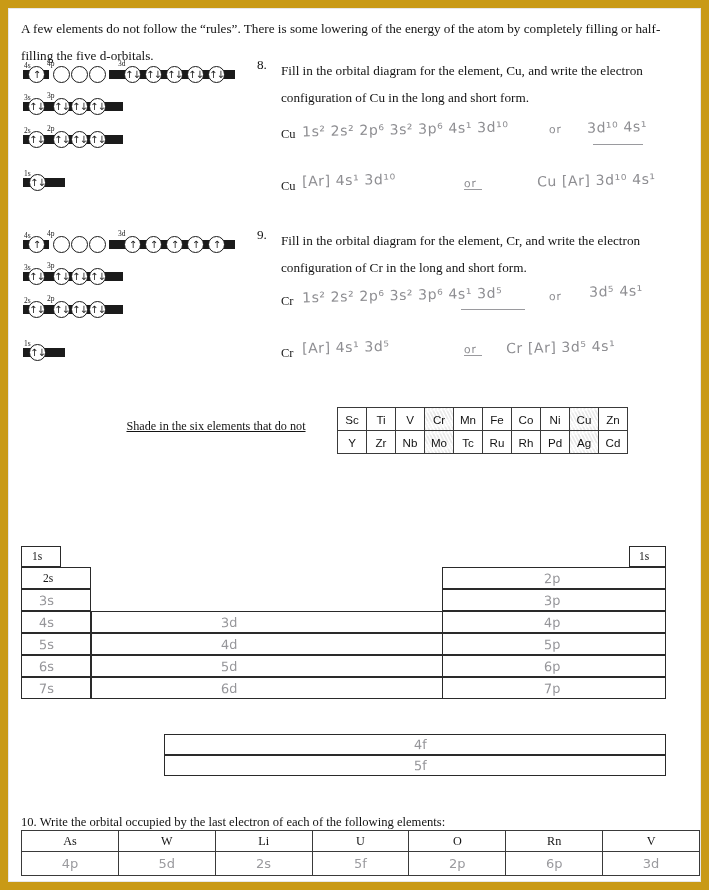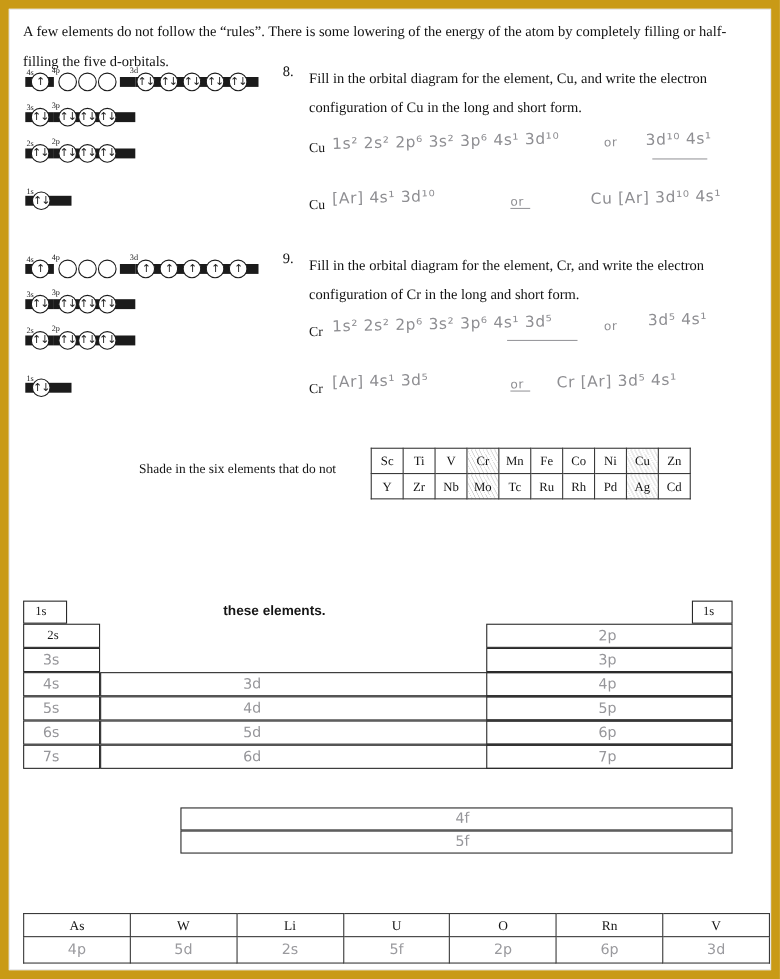--- a/index.html
+++ b/index.html
@@ -58,33 +58,33 @@
   .prn {
     position:absolute; font-size:12.5px; color:#1a1a1a;
     font-family:"Liberation Serif", serif;
   }
   .uline {
     position:absolute; height:1px; background:#9a9a9e;
   }
   
   #shade-text {
     position:absolute; left:92px; top:405px; width:230px;
-    text-align:center; font-size:12.2px; line-height:25px; color:#141414;
+    text-align:center; font-size:12.2px; line-height:25px; color:#141414;text-decoration:underline;
   }
   
   #dtable {
     position:absolute; left:328px; top:398px;
     border-collapse:collapse;
   }
   #dtable td {
     width:29px; height:23px;
     border:1px solid #3a3a3a;
     text-align:center; vertical-align:middle;
     font-size:11.6px; color:#141414;
-    font-family:Liberation Serif, serif;
+    font-family:Liberation Sans, sans-serif;
   }
   #dtable td.shaded {
     background:
       repeating-linear-gradient(62deg,
         rgba(120,120,120,0.30) 0px,
         rgba(120,120,120,0.30) 0.7px,
         rgba(255,255,255,0) 0.7px,
         rgba(255,255,255,0) 3.1px);
   }
   
@@ -293,21 +293,20 @@
         <td>Pd</td>
         <td class="shaded">Ag</td>
         <td>Cd</td>
       </tr>
     </tbody>
   </table>
 
   <div id="fillwrap">
 
     <div id="fillhead">
-      <div>these elements.</div>
     </div>
 
     <div class="bx" style="left:12px; top:537px; width:40px; height:21px;"></div>
     <div class="bxlbl" style="left:23px; top:541px;">1s</div>
 
     <div class="bx" style="left:12px; top:558px; width:70px; height:22px;"></div>
     <div class="bxlbl" style="left:34px; top:563px;">2s</div>
 
     <div class="bx" style="left:12px; top:580px; width:70px; height:22px;"></div>
     <div class="hwb" style="left:30px; top:584px;">3s</div>
@@ -357,20 +356,24 @@
     <div class="bx" style="left:433px; top:668px; width:224px; height:22px;"></div>
     <div class="hwb" style="left:535px; top:672px;">7p</div>
 
     <div class="bx" style="left:155px; top:725px; width:502px; height:21px;"></div>
     <div class="hwb" style="left:405px; top:728px;">4f</div>
 
     <div class="bx" style="left:155px; top:746px; width:502px; height:21px;"></div>
     <div class="hwb" style="left:405px; top:749px;">5f</div>
   </div>
 
+  <div id="q10text">
+    <span>10.</span>
+    <span>Write the orbital occupied by the last electron of each of the following elements:</span>
+  </div>
 
   <table id="q10table">
     <tbody>
       <tr>
         <td>As</td>
         <td>W</td>
         <td>Li</td>
         <td>U</td>
         <td>O</td>
         <td>Rn</td>

